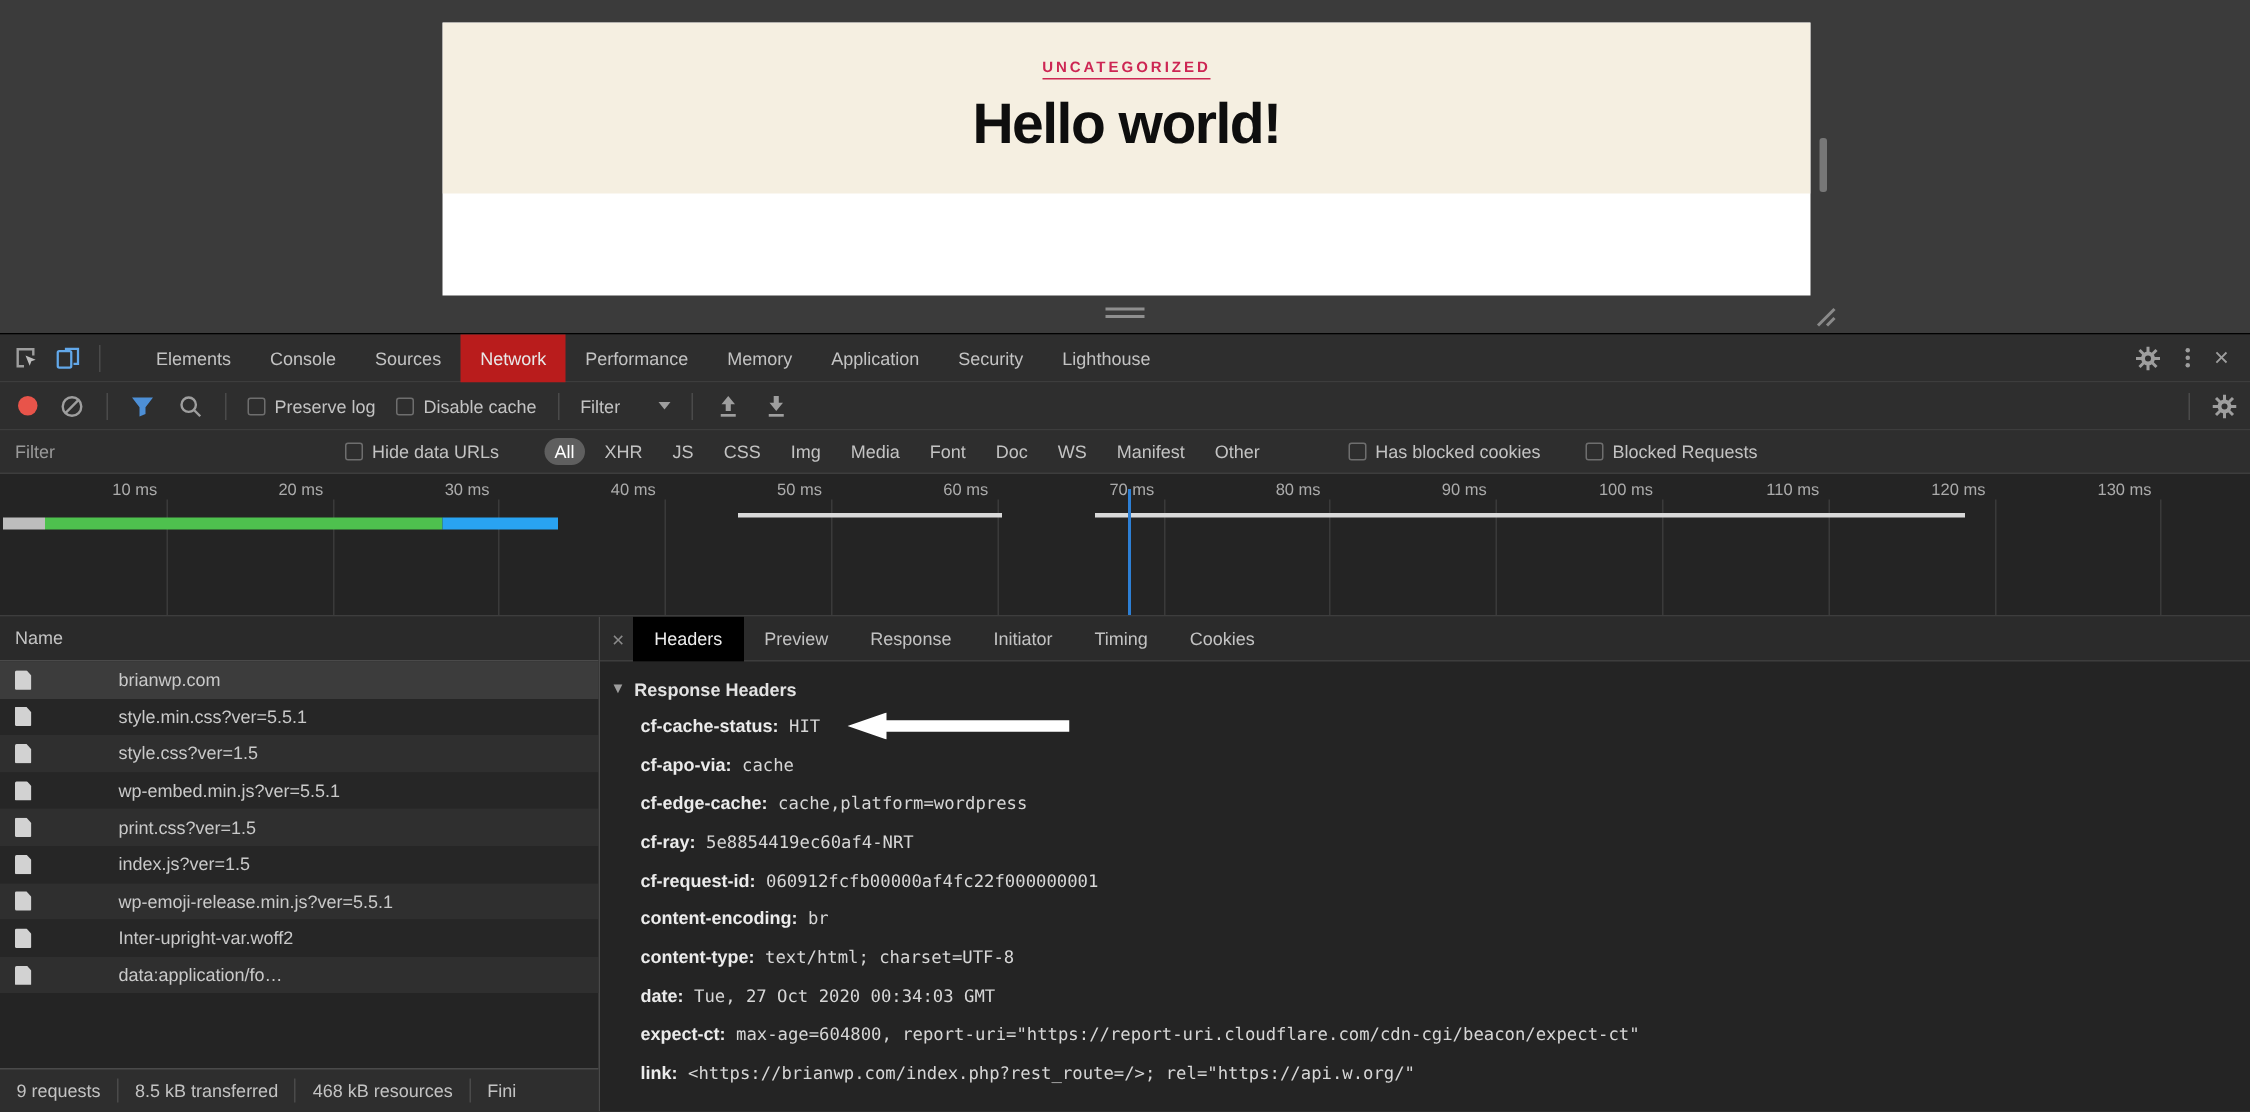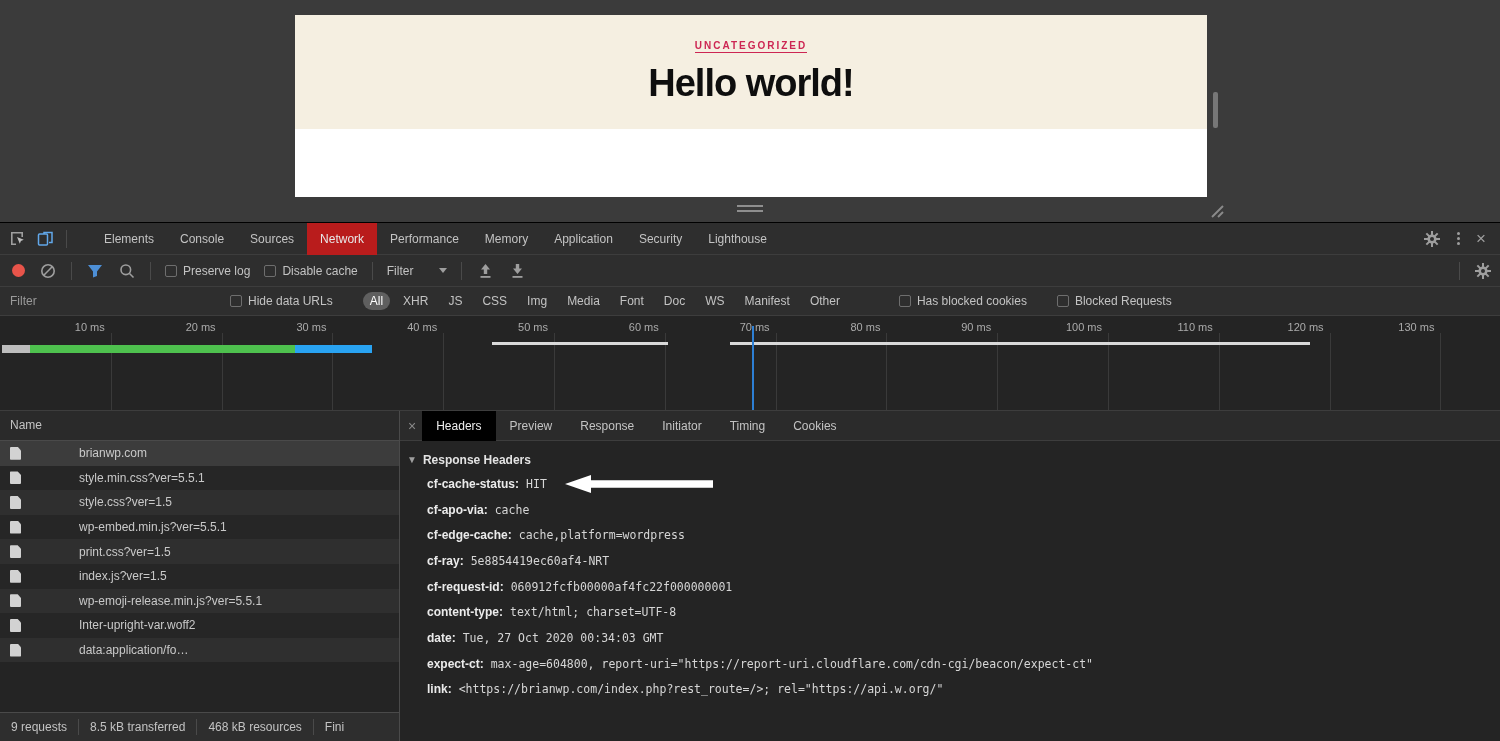--- a/index.html
+++ b/index.html
@@ -381,20 +381,24 @@
               </div>
               <div class="hdr-row">
                 <span class="hdr-name">cf-ray:</span>
                 <span class="hdr-value">5e8854419ec60af4-NRT</span>
               </div>
               <div class="hdr-row">
                 <span class="hdr-name">cf-request-id:</span>
                 <span class="hdr-value">060912fcfb00000af4fc22f000000001</span>
               </div>
               <div class="hdr-row">
+                <span class="hdr-name">content-encoding:</span>
+                <span class="hdr-value">br</span>
+              </div>
+              <div class="hdr-row">
                 <span class="hdr-name">content-type:</span>
                 <span class="hdr-value">text/html; charset=UTF-8</span>
               </div>
               <div class="hdr-row">
                 <span class="hdr-name">date:</span>
                 <span class="hdr-value">Tue, 27 Oct 2020 00:34:03 GMT</span>
               </div>
               <div class="hdr-row">
                 <span class="hdr-name">expect-ct:</span>
                 <span class="hdr-value">max-age=604800, report-uri="https://report-uri.cloudflare.com/cdn-cgi/beacon/expect-ct"</span>

